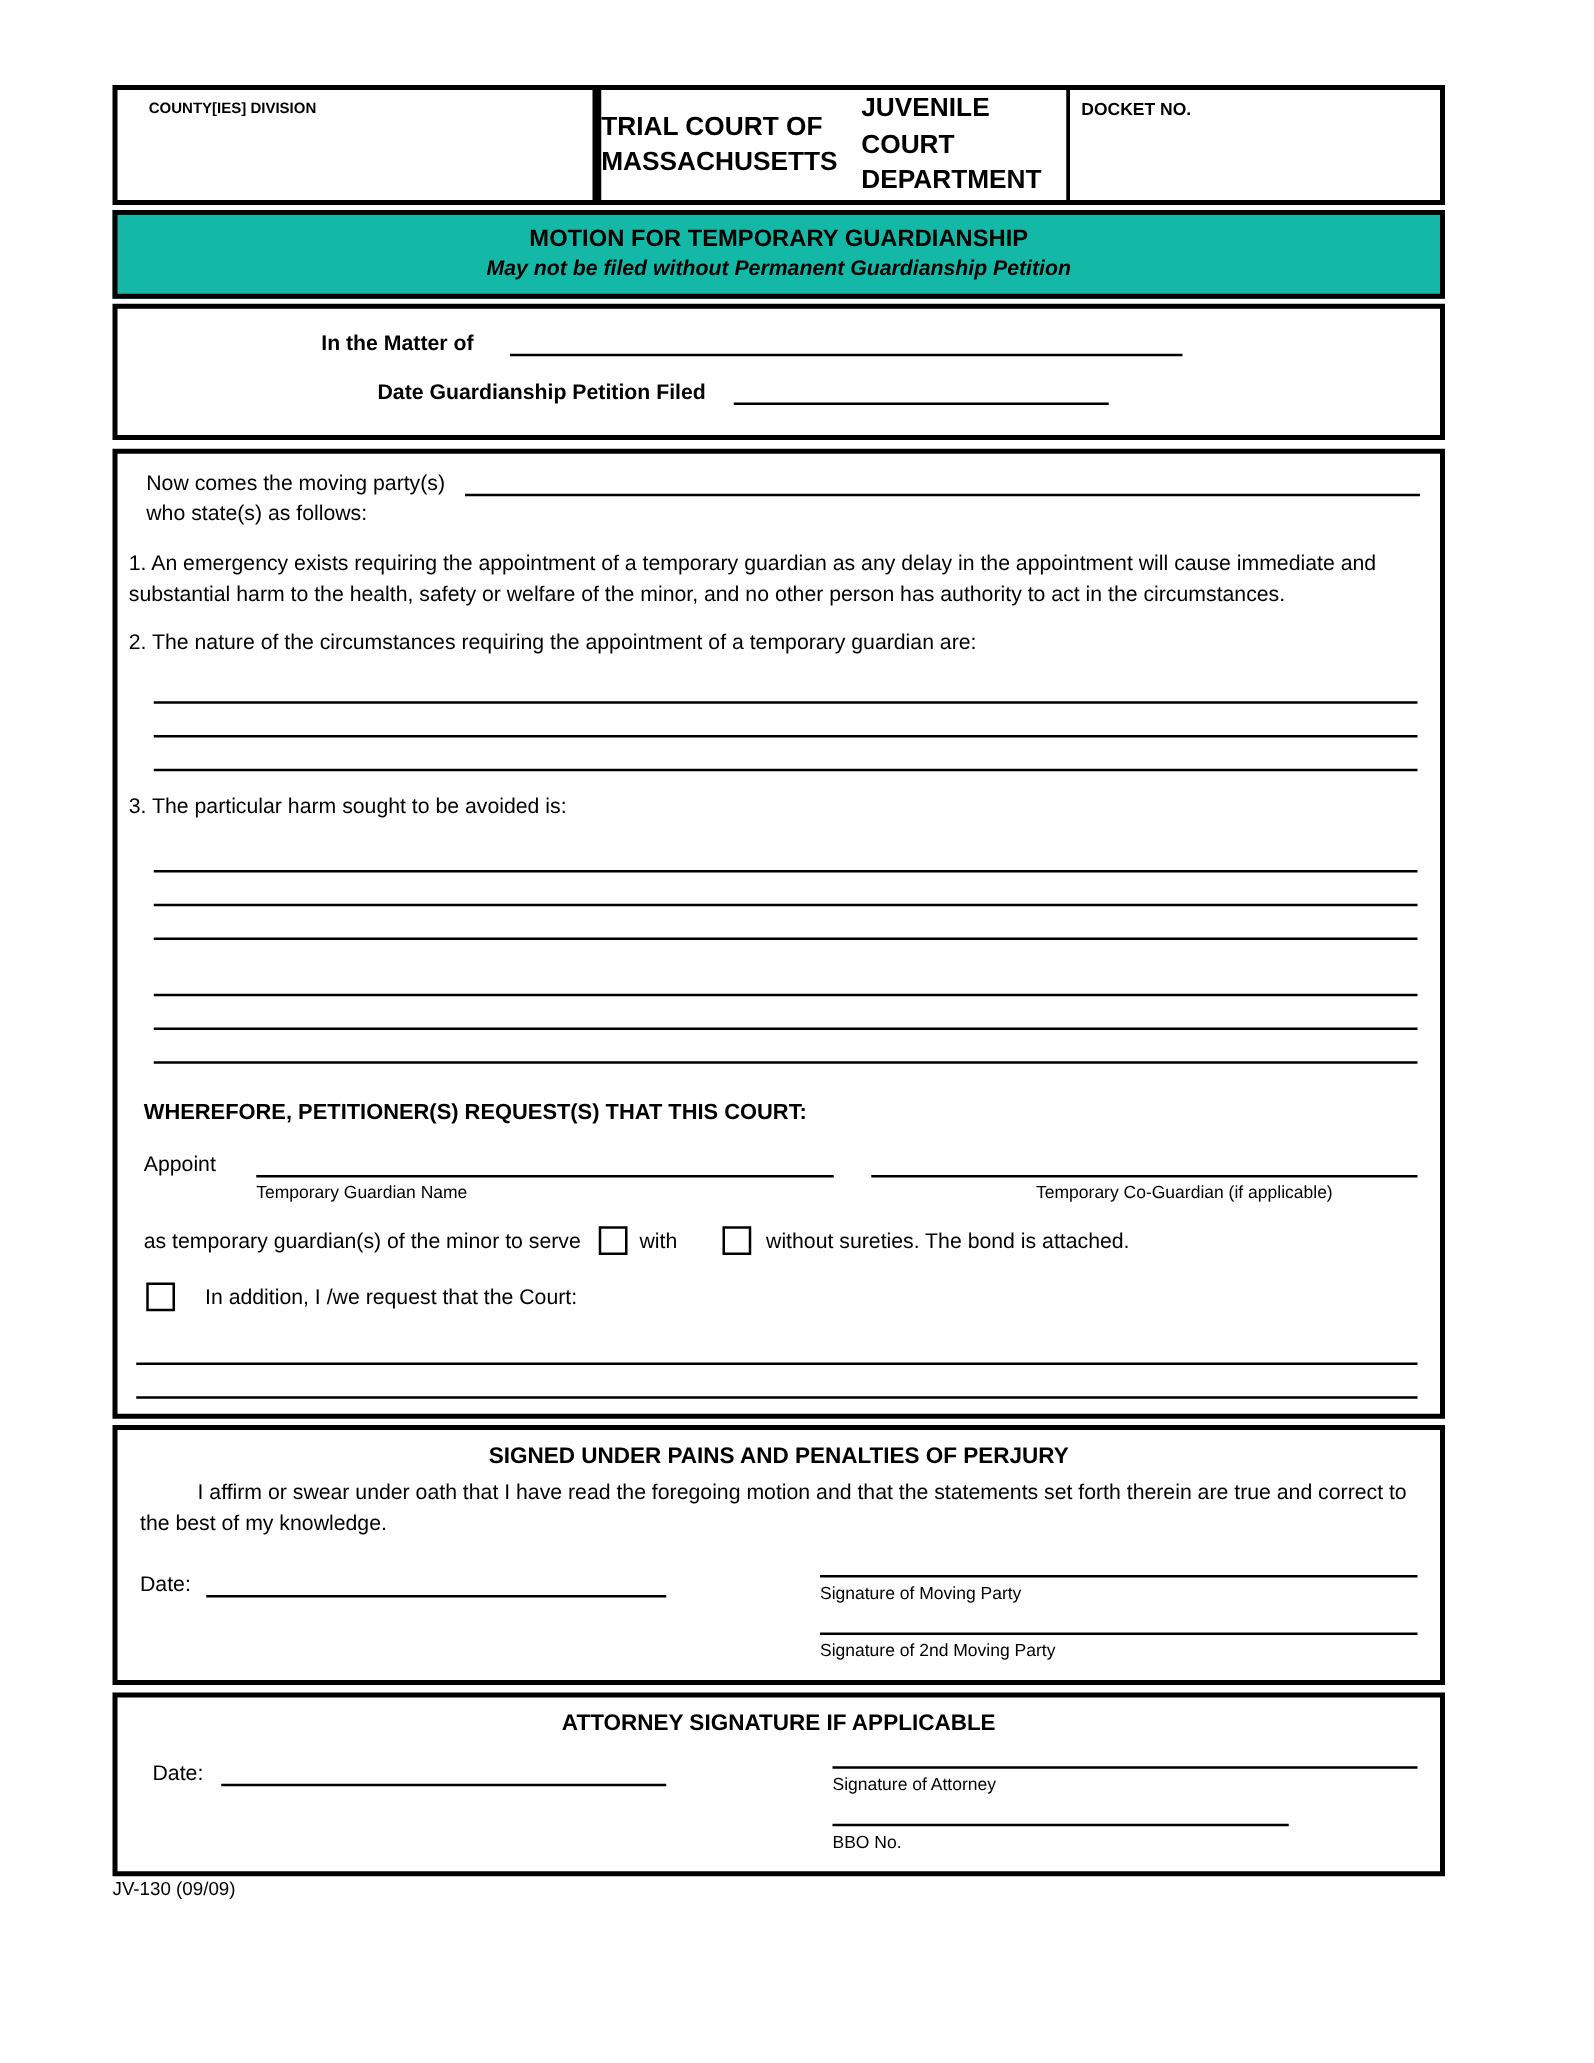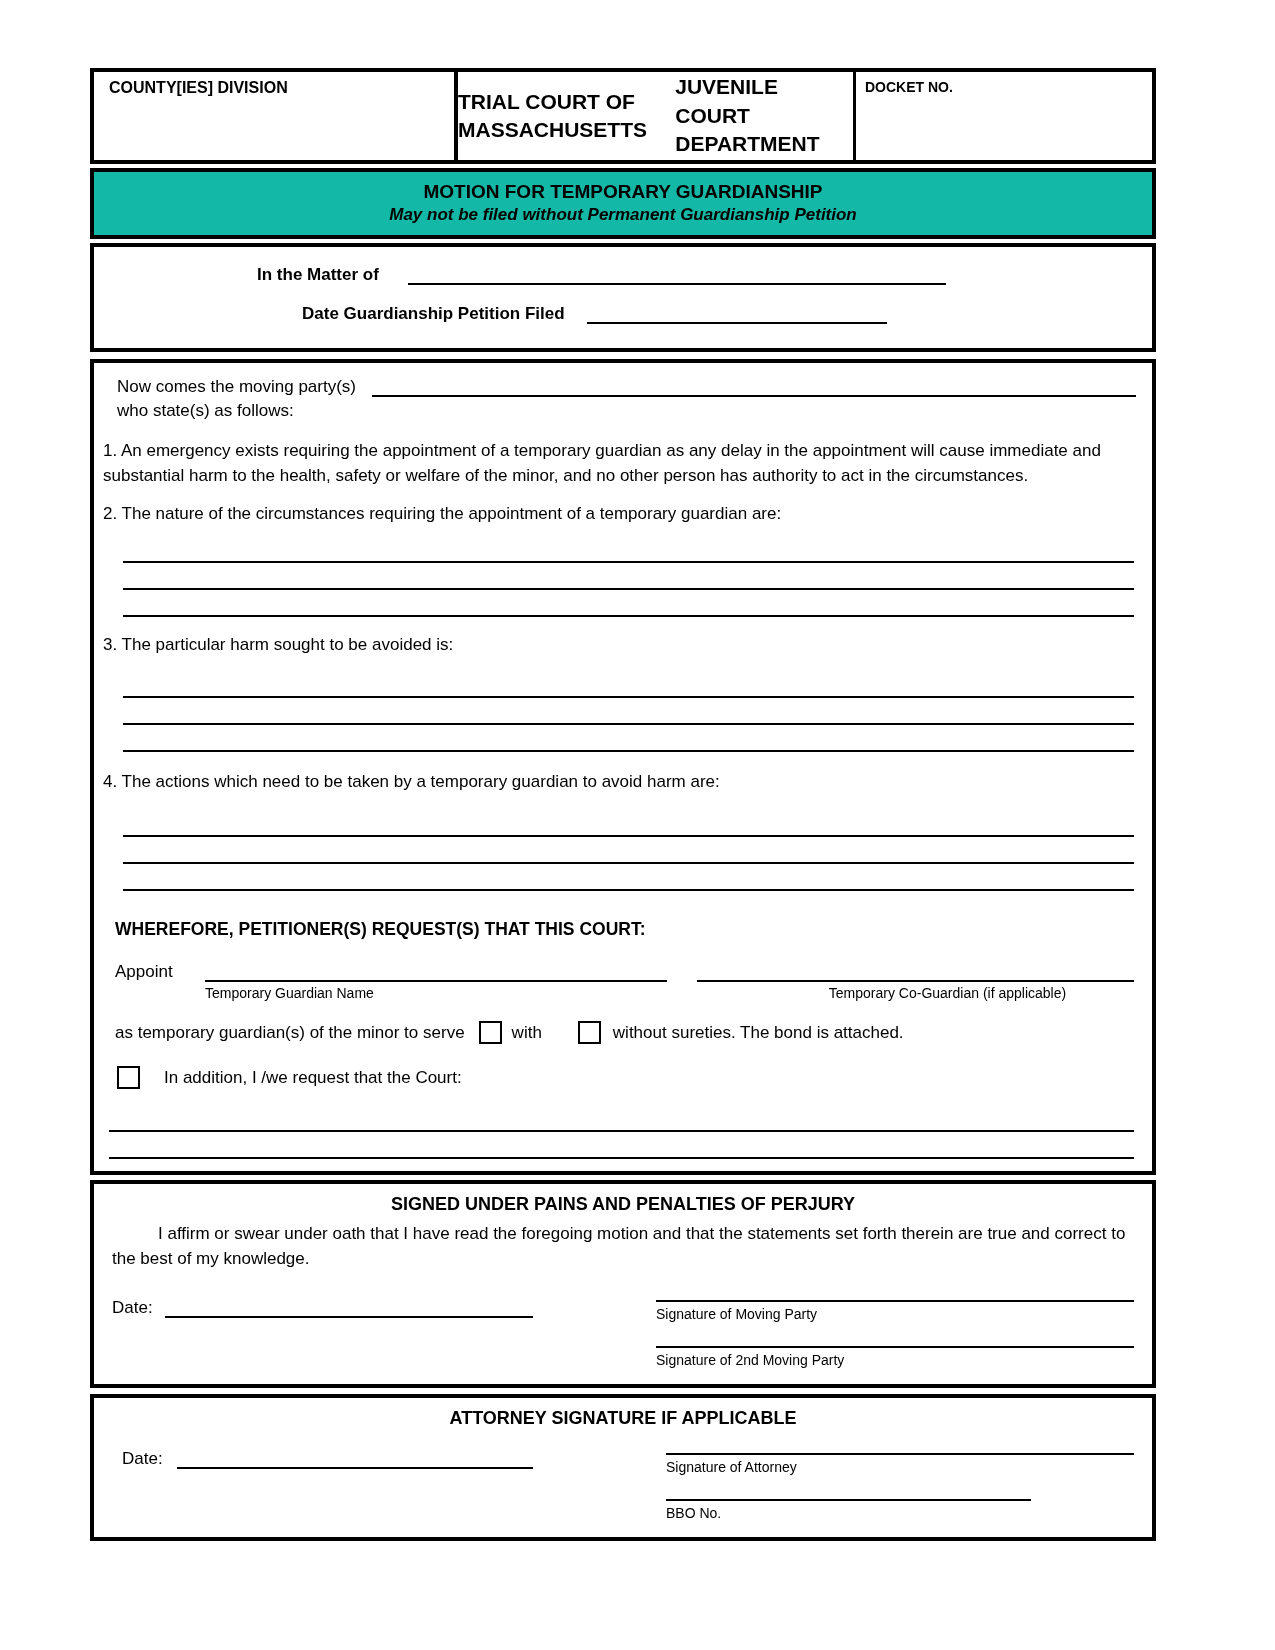--- a/index.html
+++ b/index.html
@@ -28,21 +28,21 @@
     width: 19px;
     height: 19px;
     border: 2px solid #000;
     background: #fff;
     flex: none;
     vertical-align: middle;
   }
   .small { font-size: 14px; }
   
   .header { display: flex; height: 88px; margin-bottom: 4px; }
-  .header .cell-left  { width: 330px; border-right: 4px solid #000000; padding: 7px 15px; font-size: 16px; font-weight: bold; }
+  .header .cell-left  { width: 330px; border-right: 7px solid #000000; padding: 7px 25px; font-size: 12px; font-weight: bold; }
   .header .cell-mid   { flex: 1; display: flex; flex-direction: row; justify-content: center; align-items: center;
                         font-weight: bold; font-size: 21px; line-height: 1.35; gap: 19px; }
   .header .cell-right { width: 278px; border-left: 3px solid #000; padding: 7px 9px; font-size: 14px; font-weight: bold; }
   
   .titlebar { background: #14b8a6; text-align: center; padding: 9px 10px 10px; margin-bottom: 4px; }
   .titlebar .t1 { font-weight: bold; font-size: 19px; }
   .titlebar .t2 { font-weight: bold; font-style: italic; font-size: 17px; margin-top: 2px; }
   
   .matter { padding: 16px 20px 24px; margin-bottom: 7px; }
   
@@ -105,21 +105,20 @@
       <div class="rule"></div>
     </div>
 
     <div style="margin:18px 4px 0 0;">3.  The particular harm sought to be avoided is:</div>
     <div class="rules" style="margin-top:16px;">
       <div class="rule"></div>
       <div class="rule"></div>
       <div class="rule"></div>
     </div>
 
-    <div style="margin:20px 4px 0 0;">4.  The actions which need to be taken by a temporary guardian to avoid harm are:</div>
     <div class="rules" style="margin-top:18px;">
       <div class="rule"></div>
       <div class="rule"></div>
       <div class="rule"></div>
     </div>
 
     <div class="bold" style="margin:28px 0 0 12px;font-size:17.5px;">WHEREFORE, PETITIONER(S) REQUEST(S) THAT THIS COURT:</div>
 
     <div style="display:flex;align-items:flex-end;margin:20px 6px 0 12px;">
       <span>Appoint</span>
@@ -176,14 +175,15 @@
       </div>
       <div class="sig-col">
         <div class="sig-line" style="height:18px;"></div>
         <div class="sig-caption">Signature of Attorney</div>
         <div class="sig-line" style="height:24px;width:78%;"></div>
         <div class="sig-caption">BBO No.</div>
       </div>
     </div>
   </div>
 
+  <div style="font-size:15px;margin-top:0;">JV-130 (09/09)</div>
 
 </div>
 
 </body></html>

